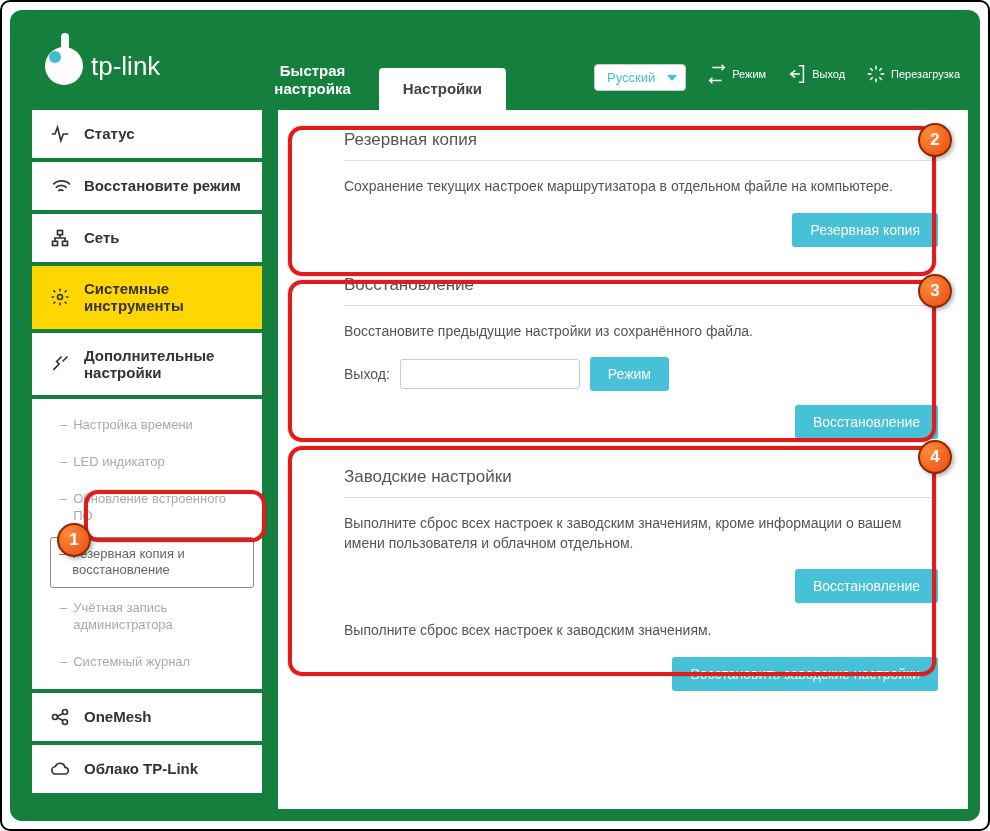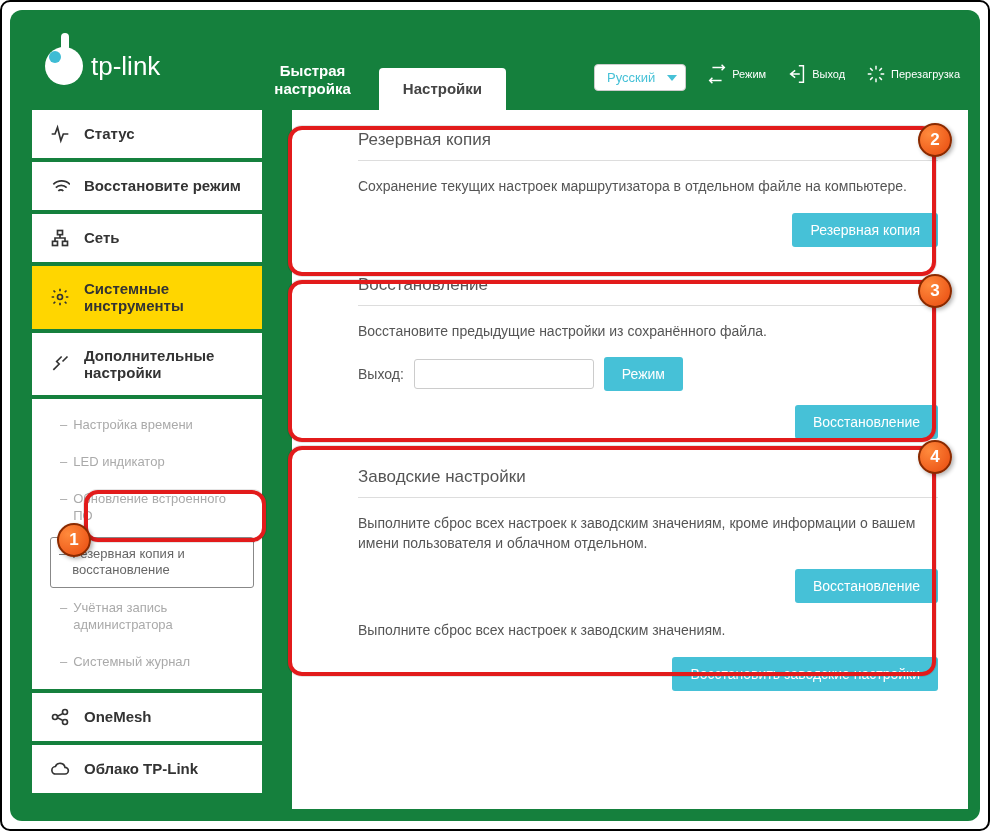--- a/index.html
+++ b/index.html
@@ -16,21 +16,21 @@
 .tabs-area { display: flex; gap: 4px; margin-left: 90px; align-items: flex-end; }
 .tab { padding: 12px 24px; color: #fff; font-size: 15px; font-weight: bold; text-align: center; cursor: pointer; border-radius: 4px 4px 0 0; line-height: 1.2; }
 .tab.active { background: #fff; color: #444; }
 
 .header-right { margin-left: auto; display: flex; align-items: center; gap: 20px; margin-bottom: 25px; }
 .lang-select { background: #fff; border: 1px solid #ccc; border-radius: 4px; padding: 5px 30px 5px 12px; color: #46c1d7; font-size: 13px; cursor: pointer; position: relative; align-self: flex-end; margin-bottom: -6px;}
 .lang-select::after { content: ""; position: absolute; right: 8px; top: 10px; width: 0; height: 0; border-left: 5px solid transparent; border-right: 5px solid transparent; border-top: 6px solid #46c1d7; }
 .hdr-btn { display: flex; align-items: center; color: #fff; font-size: 11px; gap: 4px; cursor: pointer; }
 .hdr-btn svg { width: 22px; height: 22px; fill: none; stroke: #fff; stroke-width: 1.6; }
 
-.body { position: absolute; top: 100px; left: 12px; right: 12px; bottom: 12px; display: flex; gap: 30px; padding-left: 10px; }
+.body { position: absolute; top: 100px; left: 12px; right: 12px; bottom: 12px; display: flex; gap: 16px; padding-left: 10px; }
 .sidebar { width: 230px; display: flex; flex-direction: column; gap: 4px; }
 .nav-item { background: #fff; display: flex; align-items: center; gap: 14px; padding: 14px 18px; cursor: pointer; font-size: 15px; color: #333; font-weight: bold; line-height: 1.15; }
 .nav-item.active { background: #ffd600; }
 .nav-icon { width: 20px; height: 20px; flex-shrink: 0; }
 .subnav { background: #fff; padding: 8px 0; }
 .sub-item { padding: 10px 18px 10px 28px; font-size: 13px; color: #aaa; cursor: pointer; display: flex; gap: 6px; line-height: 1.3; }
 .sub-item.selected { color: #666; border: 1px solid #888; border-radius: 3px; margin: 2px 8px 2px 18px; padding: 8px 8px; }
 .sub-item .dash { flex-shrink: 0; }
 
 .content { flex: 1; background: #fff; padding: 20px 30px; overflow-y: auto; }

